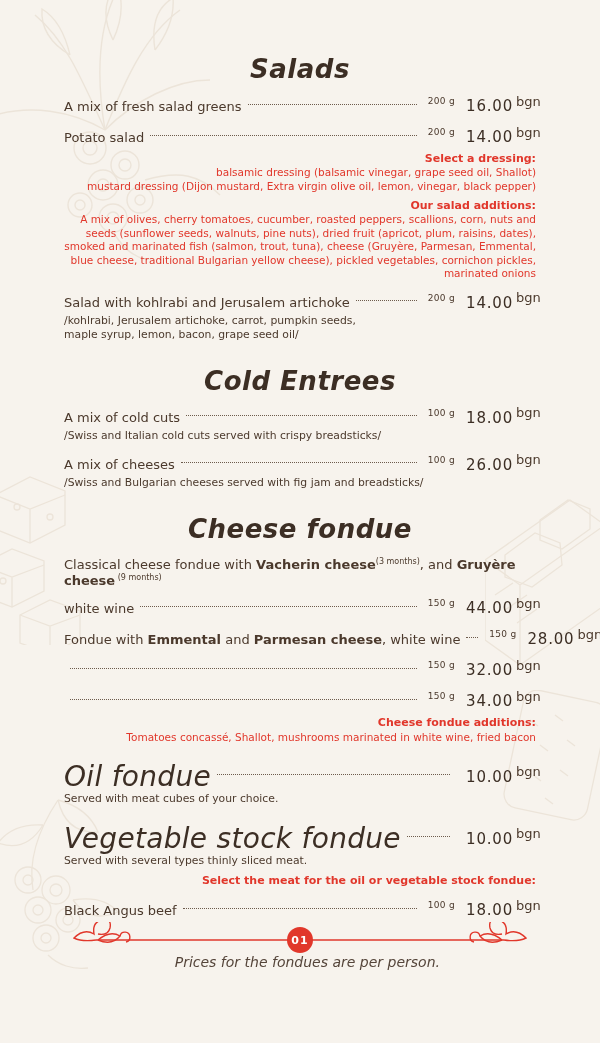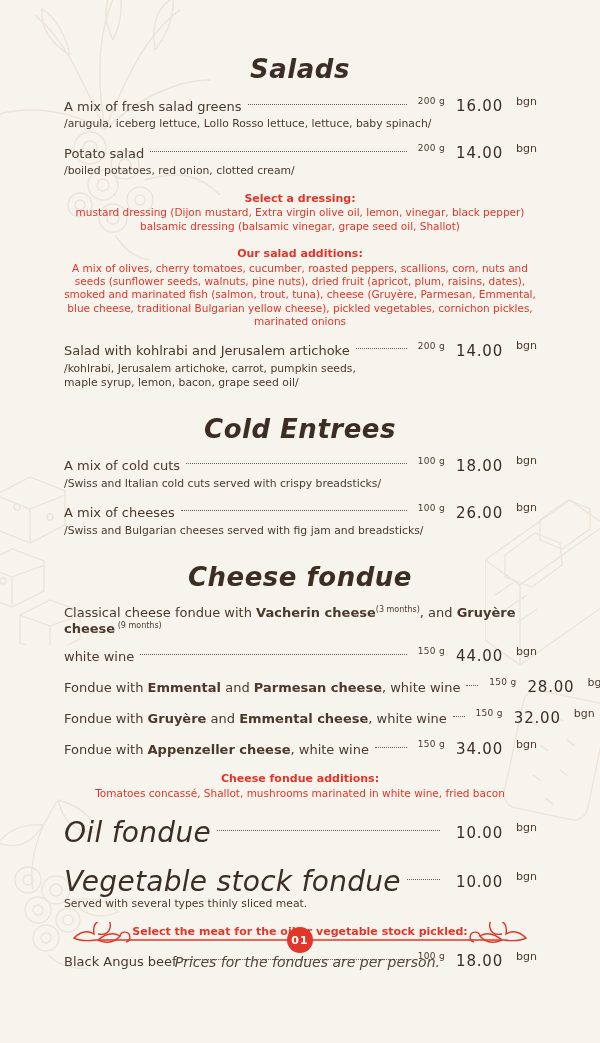--- a/index.html
+++ b/index.html
@@ -52,30 +52,30 @@
   }
   .grams{
     font-size:9px;width:33px;flex:none;text-align:right;
     position:relative;top:-5px;letter-spacing:.3px;
   }
   .price{
     font-size:15px;width:52px;flex:none;text-align:right;
     margin-left:6px;letter-spacing:.8px;color:var(--head);
   }
   .cur{
-    font-size:11px;width:20px;flex:none;
-    position:relative;top:-5px;margin-left:13px;
+    font-size:13px;width:20px;flex:none;
+    position:relative;top:-5px;margin-left:3px;
   }
   .desc{
     font-size:10.8px;line-height:1.3;margin-top:2px;
     white-space:pre-line;
   }
   .note{
-    text-align:center;color:var(--accent);
-    max-width:528px;margin:14px auto 0 auto;
+    text-align:right;color:var(--accent);
+    max-width:528px;margin:6px auto 0 auto;
   }
   .note-title{font-weight:bold;font-size:11px;line-height:1.3;}
   .note-line{font-size:10.5px;line-height:1.28;}
   .b{font-weight:bold;}
   .sup{font-size:8px;vertical-align:5px;}
   .footer{position:absolute;left:0;top:922px;width:503px;height:60px;}
   .flourish{position:absolute;left:0;top:0;}
   .page-badge{
     position:absolute;left:287px;top:5px;
     width:26px;height:26px;border-radius:50%;
@@ -164,36 +164,34 @@
       <section class="menu-section">
         <h2 class="section-title">Salads</h2>
         <div class="item">
           <div class="row">
             <span class="name"><span>A mix of fresh salad greens</span></span>
             <span class="leader"></span>
             <span class="grams">200 g</span>
             <span class="price">16.00</span>
             <span class="cur">bgn</span>
           </div>
-          <div class="desc">/arugula, iceberg lettuce, Lollo Rosso lettuce, lettuce, baby spinach/</div>
         </div>
         <div class="item">
           <div class="row">
             <span class="name"><span>Potato salad</span></span>
             <span class="leader"></span>
             <span class="grams">200 g</span>
             <span class="price">14.00</span>
             <span class="cur">bgn</span>
           </div>
-          <div class="desc">/boiled potatoes, red onion, clotted cream/</div>
         </div>
         <div class="note">
           <div class="note-title">Select a dressing:</div>
+          <div class="note-line">balsamic dressing (balsamic vinegar, grape seed oil, Shallot)</div>
           <div class="note-line">mustard dressing (Dijon mustard, Extra virgin olive oil, lemon, vinegar, black pepper)</div>
-          <div class="note-line">balsamic dressing (balsamic vinegar, grape seed oil, Shallot)</div>
         </div>
         <div class="note">
           <div class="note-title">Our salad additions:</div>
           <div class="note-line">A mix of olives, cherry tomatoes, cucumber, roasted peppers, scallions, corn, nuts and seeds (sunflower seeds, walnuts, pine nuts), dried fruit (apricot, plum, raisins, dates), smoked and marinated fish (salmon, trout, tuna), cheese (Gruyère, Parmesan, Emmental, blue cheese, traditional Bulgarian yellow cheese), pickled vegetables, cornichon pickles, marinated onions</div>
         </div>
         <div class="item">
           <div class="row">
             <span class="name"><span>Salad with kohlrabi and Jerusalem artichoke</span></span>
             <span class="leader"></span>
             <span class="grams">200 g</span>
@@ -243,61 +241,60 @@
           <div class="row">
             <span class="name"><span>Fondue with </span><span class="b ">Emmental</span><span> and </span><span class="b ">Parmesan cheese</span><span>, white wine</span></span>
             <span class="leader"></span>
             <span class="grams">150 g</span>
             <span class="price">28.00</span>
             <span class="cur">bgn</span>
           </div>
         </div>
         <div class="item">
           <div class="row">
-            <span class="name"><span>Fondue with </span><span class="b ">Gruyère</span><span> and </span><span class="b ">Emmental cheese</span><span>, white wine</span></span>
             <span class="leader"></span>
             <span class="grams">150 g</span>
             <span class="price">32.00</span>
             <span class="cur">bgn</span>
           </div>
         </div>
         <div class="item">
           <div class="row">
-            <span class="name"><span>Fondue with </span><span class="b ">Appenzeller cheese</span><span>, white wine</span></span>
             <span class="leader"></span>
             <span class="grams">150 g</span>
             <span class="price">34.00</span>
             <span class="cur">bgn</span>
           </div>
         </div>
         <div class="note">
           <div class="note-title">Cheese fondue additions:</div>
           <div class="note-line">Tomatoes concassé, Shallot, mushrooms marinated in white wine, fried bacon</div>
         </div>
       </section>
       <section class="menu-section">
         <div class="item big-item">
           <div class="row">
             <span class="big-name">Oil fondue</span>
             <span class="leader"></span>
             <span class="price">10.00</span>
             <span class="cur">bgn</span>
           </div>
+          <div class="desc">Served with meat cubes of your choice.</div>
         </div>
         <div class="item big-item">
           <div class="row">
             <span class="big-name">Vegetable stock fondue</span>
             <span class="leader"></span>
             <span class="price">10.00</span>
             <span class="cur">bgn</span>
           </div>
           <div class="desc">Served with several types thinly sliced meat.</div>
         </div>
         <div class="note">
-          <div class="note-title">Select the meat for the oil or vegetable stock pickled:</div>
+          <div class="note-title">Select the meat for the oil or vegetable stock fondue:</div>
         </div>
         <div class="item">
           <div class="row">
             <span class="name"><span>Black Angus beef</span></span>
             <span class="leader"></span>
             <span class="grams">100 g</span>
             <span class="price">18.00</span>
             <span class="cur">bgn</span>
           </div>
         </div>

